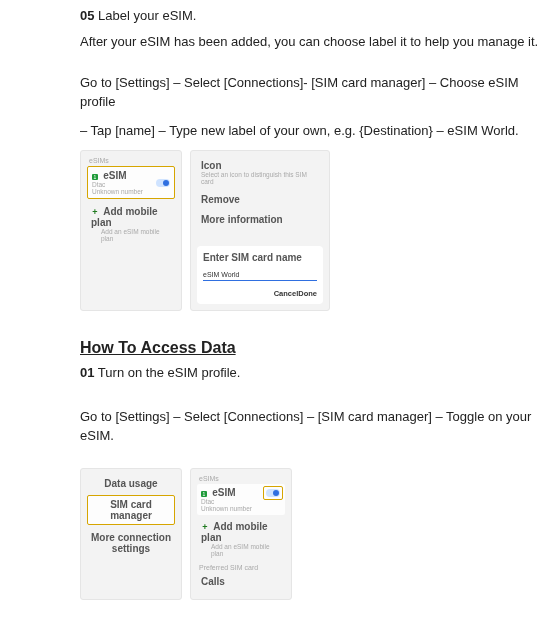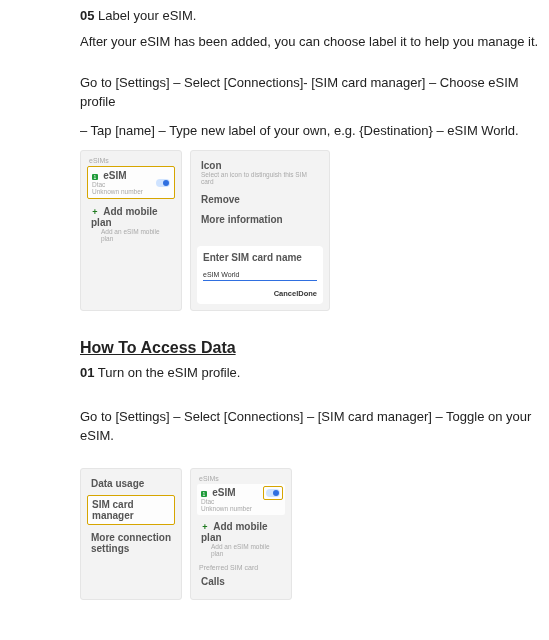--- a/index.html
+++ b/index.html
@@ -32,21 +32,21 @@
     background: #f3f3f3;
     border: 1px solid #e5e5e5;
     border-radius: 3px;
     padding: 6px;
     font-size: 8px;
     color: #555;
     box-sizing: border-box;
   }
   .panel-left   { width: 102px; }
   .panel-right  { width: 140px; position: relative; }
-  .panel-left2  { width: 102px; }
+  .panel-left2  { width: 102px; text-align: center; }
   .panel-right2 { width: 102px; }
   .hl {
     border: 1px solid #d6a500;
     border-radius: 2px;
     padding: 3px 4px;
     margin-bottom: 4px;
     background: #fdfdfd;
     position: relative;
     color: #333;
   }

